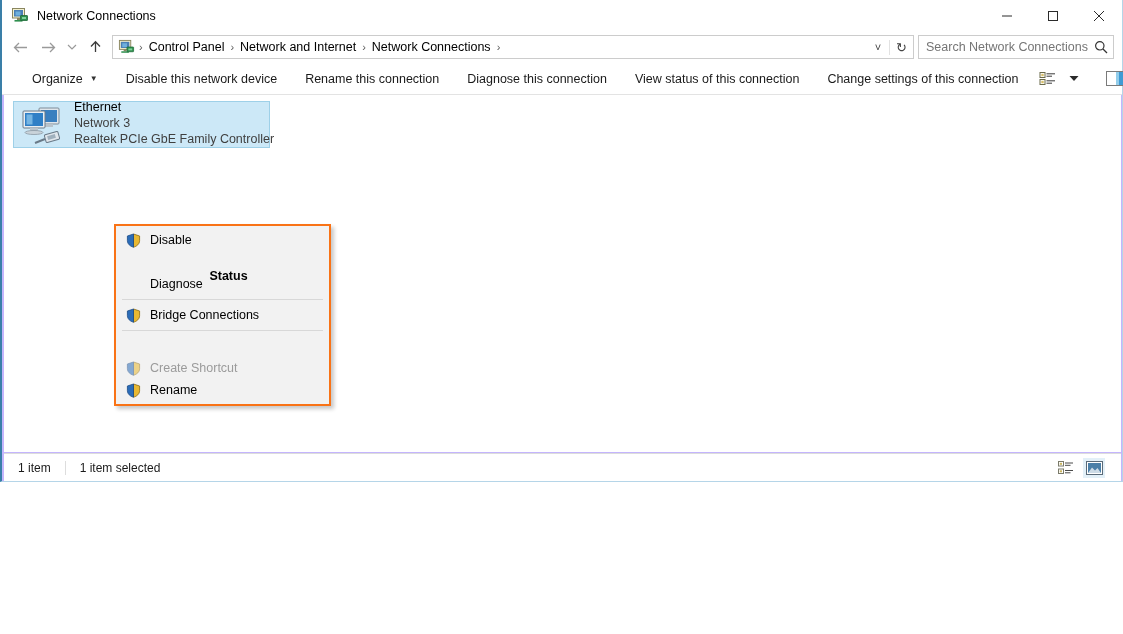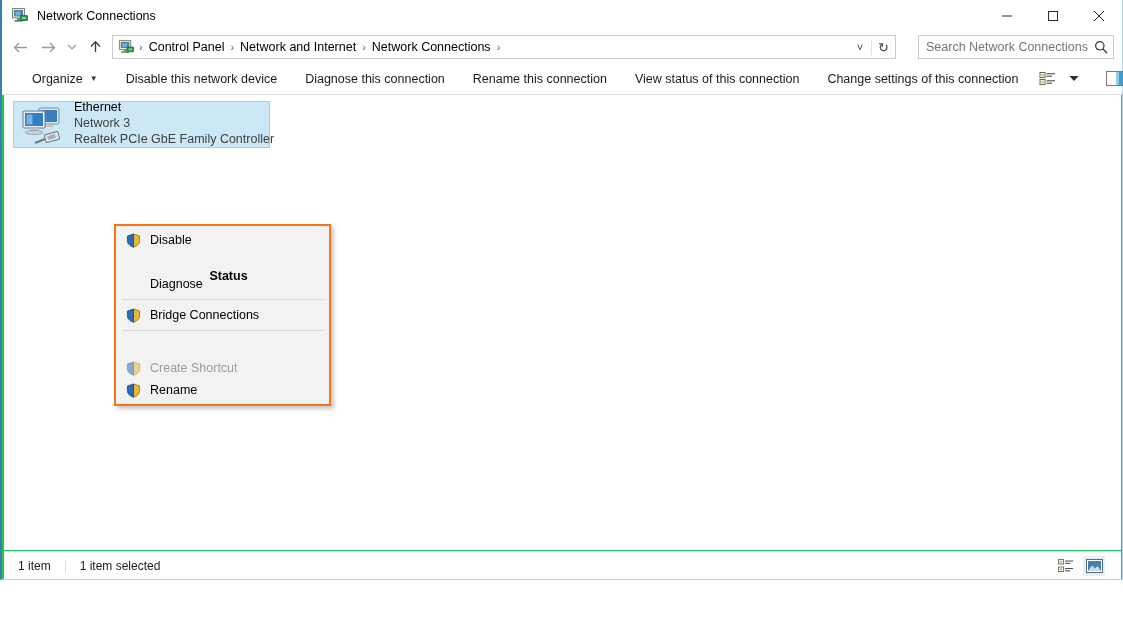--- a/index.html
+++ b/index.html
@@ -4,22 +4,22 @@
 <style>
   * { box-sizing: border-box; margin: 0; padding: 0; }
   html, body {
     width: 1123px; height: 634px;
     background: #ffffff;
     font-family: "Liberation Sans", sans-serif;
     overflow: hidden;
   }
   #window {
     position: relative;
-    width: 1123px; height: 580px;
-    background: #22c55e;
+    width: 1123px; height: 482px;
+    background: #c4b5fd;
     border-left: 2px solid #3a7fa8;
     border-right: 1px solid #b5d5e8;
     border-bottom: 1px solid #b5d5e8;
     border-top: none;
   }
 
   
   #titlebar {
     height: 31px;
     display: flex; align-items: center;
@@ -75,21 +75,21 @@
     padding: 0 1px; user-select: none;
     line-height: 22px;
   }
   #crumb-spacer { flex: 1; }
   #crumb-chevron { width: 22px; text-align: center; color: #444; font-size: 11px; }
   #crumb-refresh { width: 24px; text-align: center; color: #444; font-size: 13px; border-left: 1px solid #e2e2e2;}
 
   #searchbox {
     width: 196px; height: 24px;
     border: 1px solid #cccccc;
-    margin-left: 22px;
+    margin-left: 4px;
     display: flex; align-items: center;
     background: #ffffff;
     flex: none;
   }
   #search-input {
     flex: 1; border: none; outline: none;
     font-family: "Liberation Sans", sans-serif;
     font-size: 12.5px; color: #6d6d6d;
     padding-left: 7px; background: transparent;
   }
@@ -279,22 +279,22 @@
       </span>
     </div>
   </div>
 
   <div id="cmdbar">
     <div class="cmd">
       <span>Organize</span>
       <span class="caret">▼</span>
     </div>
     <div class="cmd">Disable this network device</div>
+    <div class="cmd">Rename this connection</div>
     <div class="cmd">Diagnose this connection</div>
-    <div class="cmd">Rename this connection</div>
     <div class="cmd">View status of this connection</div>
     <div class="cmd">Change settings of this connection</div>
 
     <div id="cmd-right">
       <div class="iconbtn">
         <svg width="17" height="15" viewBox="0 0 17 15">
           <rect x="1" y="1.5" width="5" height="5" fill="none" stroke="#6a6a4a" stroke-width="1"></rect>
           <rect x="2.3" y="2.8" width="2.4" height="2.4" fill="#d9c06a"></rect>
           <rect x="1" y="8.5" width="5" height="5" fill="none" stroke="#6a6a4a" stroke-width="1"></rect>
           <rect x="2.3" y="9.8" width="2.4" height="2.4" fill="#d9c06a"></rect>

